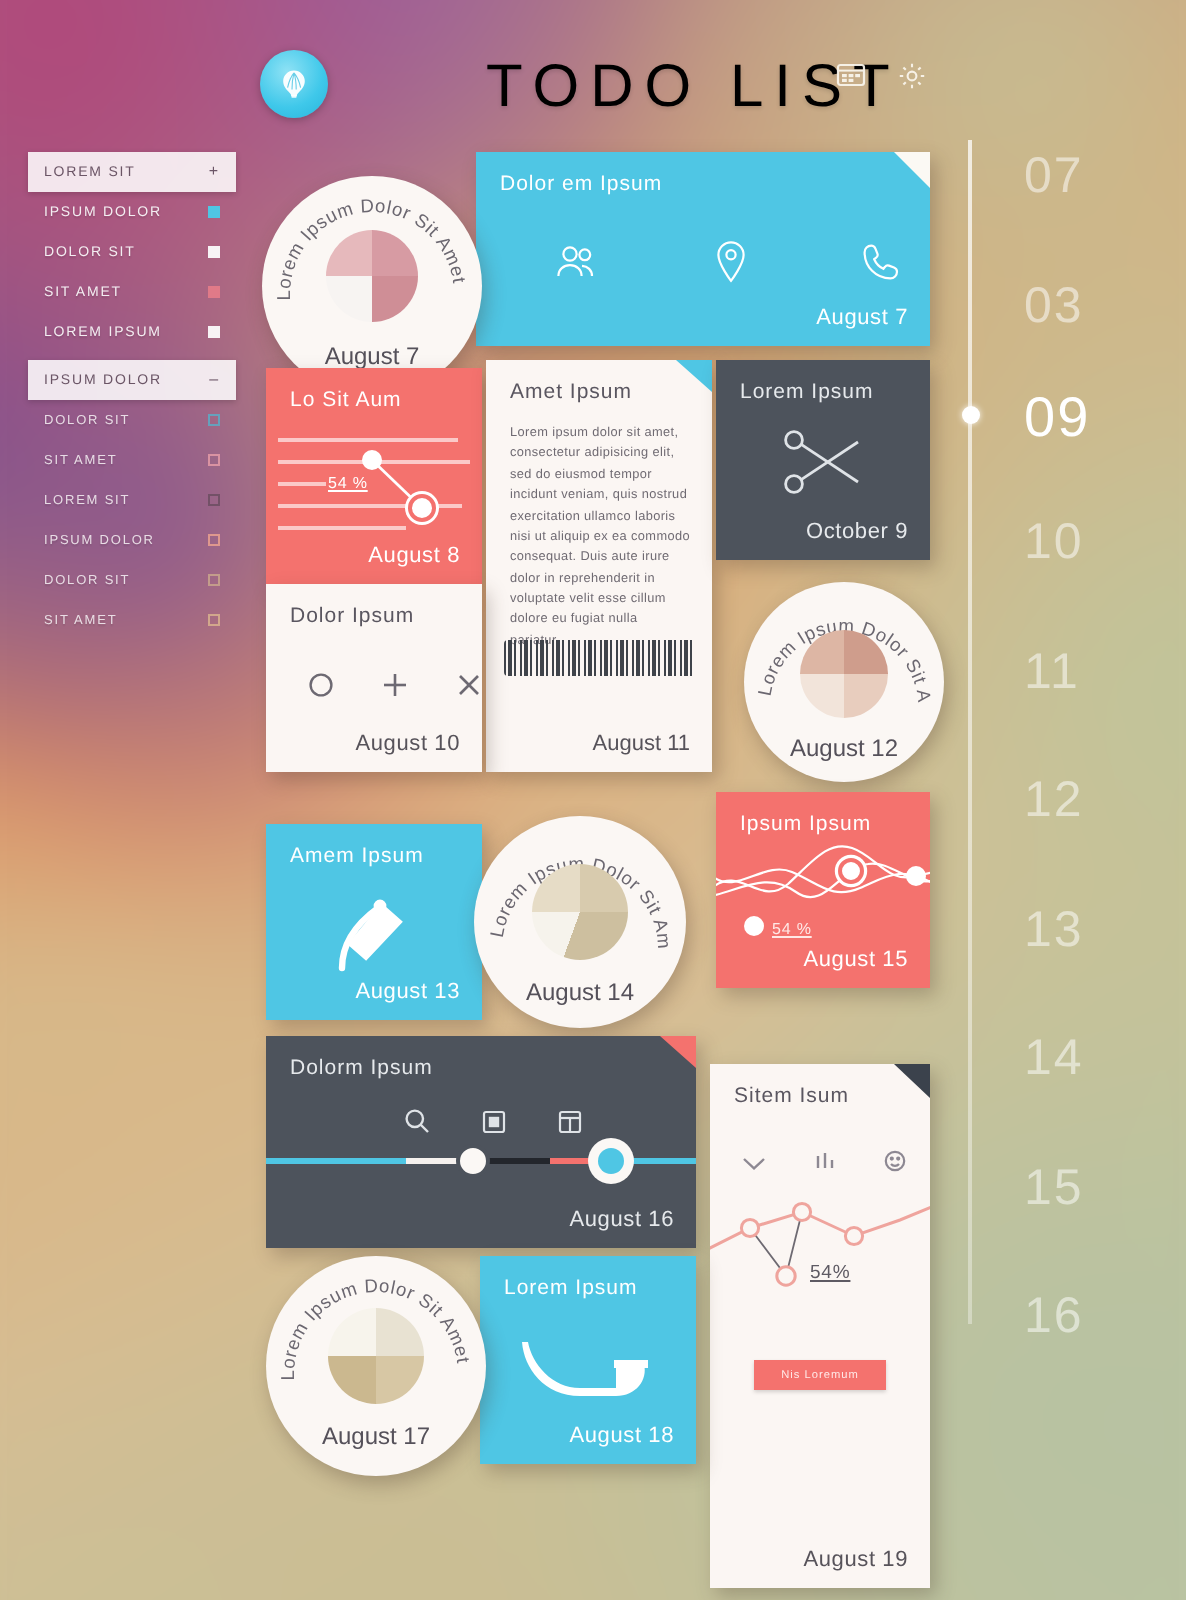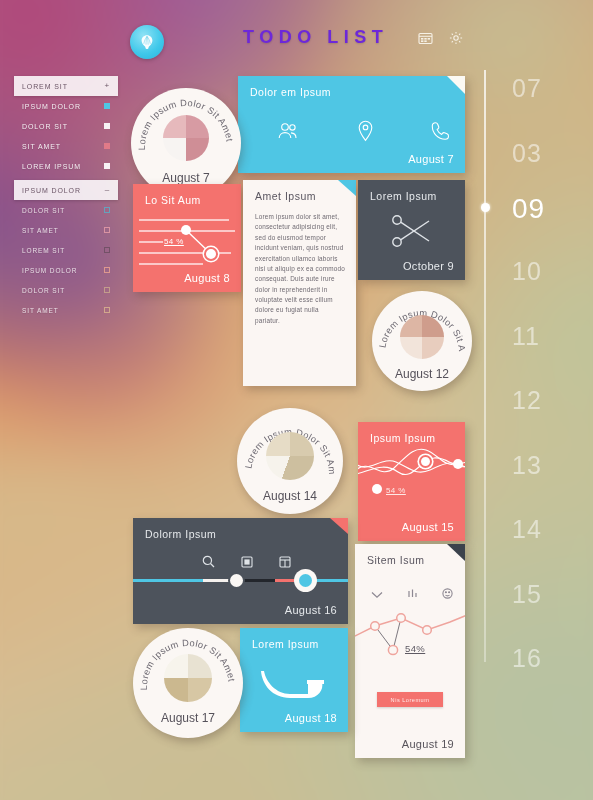--- a/index.html
+++ b/index.html
@@ -33,22 +33,22 @@
   .logo {
     position: absolute; left: 130px; top: 25px; width: 34px; height: 34px;
     border-radius: 50%;
     background: radial-gradient(circle at 40% 32%, #8fe2f5 0%, #3fc8ea 58%, #28b4dc 100%);
     box-shadow: 0 1px 4px rgba(0,0,0,.25);
     display: flex; align-items: center; justify-content: center;
   }
   .logo svg { display: block; }
   .app-title {
     position: absolute; left: 243px; top: 27px;
-    font-size: 18px; letter-spacing: 5.5px; color: #6d28d9;
-    font-weight: 700; text-shadow: 0 1px 2px rgba(0,0,0,.14);
+    font-size: 30px; letter-spacing: 5.5px; color: #000000;
+    font-weight: 400; text-shadow: 0 1px 2px rgba(0,0,0,.14);
   }
   .hdr-icons { position: absolute; left: 418px; top: 31px; display: flex; gap: 16px; }
   .hdr-icons span { display: block; opacity: .92; }
   
   .sidebar { position: absolute; left: 14px; top: 76px; width: 104px; }
   .menu-row {
     height: 20px; display: flex; align-items: center; justify-content: space-between;
     padding: 0 8px; font-size: 7px; letter-spacing: .9px; color: #f4eef2;
     text-shadow: 0 1px 1px rgba(0,0,0,.15);
   }
@@ -300,37 +300,75 @@
       <svg width="44" height="38" viewBox="0 0 44 38" fill="none" stroke="#dfe3e7" stroke-width="1.4">
         <circle cx="7" cy="8" r="4.2"></circle>
           <circle cx="7" cy="30" r="4.2"></circle>
         <line x1="10.6" y1="10.2" x2="39" y2="29"></line>
         <line x1="10.6" y1="27.8" x2="39" y2="9"></line>
       </svg>
     </span>
     <div class="dt">October 9</div>
   </div>
 
+  <div class="card c-white" style="left:8px;top:216px;width:108px;height:94px">
+    <div class="ttl">Dolor Ipsum</div>
+    <div class="icon-row" style="left:21px;top:44px;gap:24px">
+      <span>
+        <svg width="13" height="13" viewBox="0 0 13 13" fill="none" stroke="#6d6972" stroke-width="1.2">
+            <circle cx="6.5" cy="6.5" r="5.2"></circle>
+          </svg>
+      </span>
+      <span>
+        <svg width="13" height="13" viewBox="0 0 13 13" stroke="#6d6972" stroke-width="1.3">
+            <line x1="6.5" y1="1" x2="6.5" y2="12"></line>
+            <line x1="1" y1="6.5" x2="12" y2="6.5"></line>
+          </svg>
+      </span>
+      <span>
+        <svg width="13" height="13" viewBox="0 0 13 13" stroke="#6d6972" stroke-width="1.3">
+            <line x1="2" y1="2" x2="11" y2="11"></line>
+            <line x1="11" y1="2" x2="2" y2="11"></line>
+          </svg>
+      </span>
+    </div>
+    <div class="dt">August 10</div>
+  </div>
 
   <div class="card c-white" style="left:118px;top:310px;width:113px;height:0;box-shadow:none"></div>
+  <div style="position:absolute;left:118px;top:230px;width:113px;height:80px;pointer-events:none">
+    <div class="barcode" style="left:9px;top:14px"></div>
+    <div class="dt" style="right:11px;bottom:8px;color:#57535a;position:absolute;font-size:11px">August 11</div>
+  </div>
 
   <div class="circ" style="left:247px;top:215px;width:100px;height:100px">
     <svg class="arc-text" viewBox="0 0 100 100">
       <defs>
           <path id="p12" d="M 13 62 A 37 37 0 1 1 87 62"></path>
         </defs>
       <text><textPath href="#p12" startOffset="4%">Lorem Ipsum Dolor Sit Amet</textPath></text>
     </svg>
     <div class="pie" style="left:28px;top:24px;width:44px;height:44px;
       background:conic-gradient(#cf9d8c 0deg 90deg,#e8cdbe 90deg 180deg,#f2e4da 180deg 270deg,#ddb6a4 270deg 360deg)"></div>
     <div class="dt" style="bottom:10px">August 12</div>
   </div>
 
-
-  <div class="card c-red" style="left:233px;top:346px;width:107px;height:119px">
+  <div class="card c-blue" style="left:8px;top:336px;width:108px;height:98px">
+    <div class="ttl">Amem Ipsum</div>
+    <span style="position:absolute;left:32px;top:34px">
+      <svg width="46" height="44" viewBox="0 0 46 44" fill="none" stroke="#ffffff" stroke-width="3.2" stroke-linecap="round">
+        <path d="M6 38c0-12 7-22 18-30"></path>
+        <path d="M26 7l9 8-17 18-8-7z" fill="#ffffff" stroke-width="2"></path>
+        <circle cx="25" cy="7" r="1.6" fill="#4fc6e4"></circle>
+      </svg>
+    </span>
+    <div class="dt">August 13</div>
+  </div>
+
+  <div class="card c-red" style="left:233px;top:320px;width:107px;height:98px">
     <div class="ttl">Ipsum Ipsum</div>
     <svg style="position:absolute;left:0;top:18px;width:107px;height:48px" viewBox="0 0 107 48" fill="none" stroke="#ffffff" stroke-width="1.1">
       <path d="M-2 30 C 12 18, 22 40, 36 28 C 48 17, 56 6, 68 10 C 80 14, 86 28, 100 24 L 109 22"></path>
       <path d="M-2 24 C 10 34, 24 16, 38 22 C 52 28, 58 36, 72 30 C 84 25, 92 18, 109 28"></path>
       <path d="M-2 34 C 14 30, 26 22, 40 32 C 54 42, 62 20, 76 18 C 88 16, 98 30, 109 26"></path>
     </svg>
     <div class="knob" style="left:61px;top:33px;width:13px;height:13px;background:#ffffff;border:2.5px solid #f4726e;box-shadow:0 0 0 1.6px #ffffff"></div>
     <div class="knob" style="left:95px;top:37px;width:10px;height:10px;background:#ffffff"></div>
     <div class="knob" style="left:14px;top:62px;width:10px;height:10px;background:#ffffff"></div>
     <div class="pct" style="left:28px;top:64px;color:#ffe8e6">54 %</div>
@@ -377,21 +415,21 @@
     <div style="position:absolute;left:102px;top:61px;width:40px;height:2.5px;background:#23262c"></div>
     <div style="position:absolute;left:142px;top:61px;width:32px;height:2.5px;background:#f4726e"></div>
     <div style="position:absolute;left:174px;top:61px;width:41px;height:2.5px;background:#4fc6e4"></div>
     <div class="knob" style="left:95px;top:54px;width:17px;height:17px;background:#fbf8f5;border:2px solid #4d535c"></div>
     <div class="knob" style="left:161px;top:51px;width:23px;height:23px;background:#fbf8f5"></div>
     <div class="knob" style="left:166px;top:56px;width:13px;height:13px;background:#4fc6e4"></div>
     <div class="dt">August 16</div>
     <div class="fold" style="border-top:16px solid #f4726e"></div>
   </div>
 
-  <div class="card c-white" style="left:230px;top:468px;width:110px;height:214px">
+  <div class="card c-white" style="left:230px;top:456px;width:110px;height:262px">
     <div class="ttl">Sitem Isum</div>
     <div class="icon-row" style="left:16px;top:41px;gap:24px">
       <span>
         <svg width="12" height="8" viewBox="0 0 12 8" fill="none" stroke="#8d8892" stroke-width="1.2">
             <path d="M1 1.5 L6 6.2 L11 1.5"></path>
           </svg>
       </span>
       <span>
         <svg width="11" height="11" viewBox="0 0 11 11" stroke="#8d8892" stroke-width="1.2">
             <line x1="2" y1="9" x2="2" y2="3"></line>

